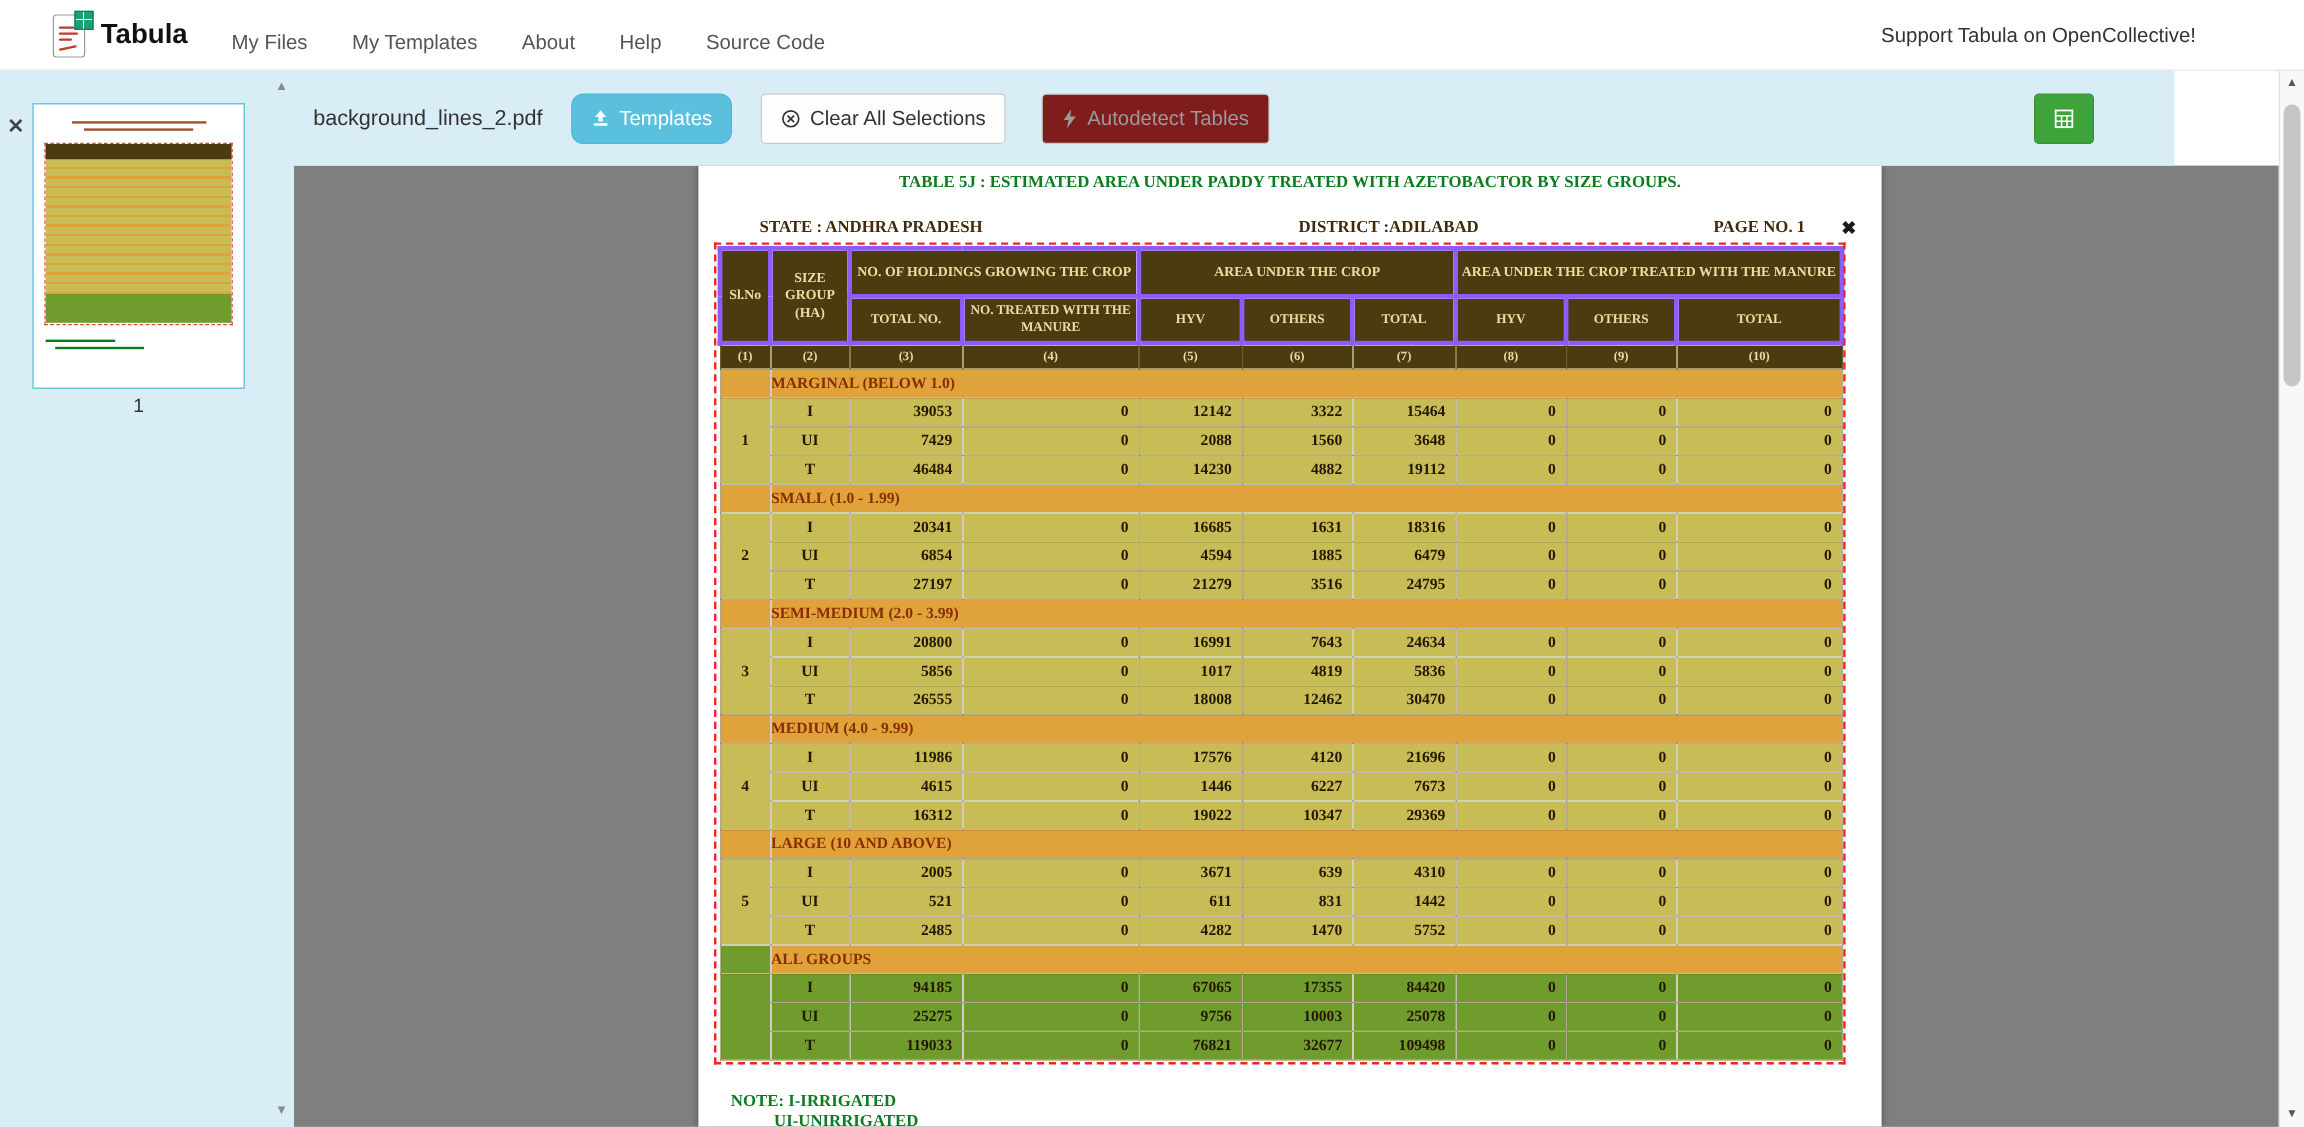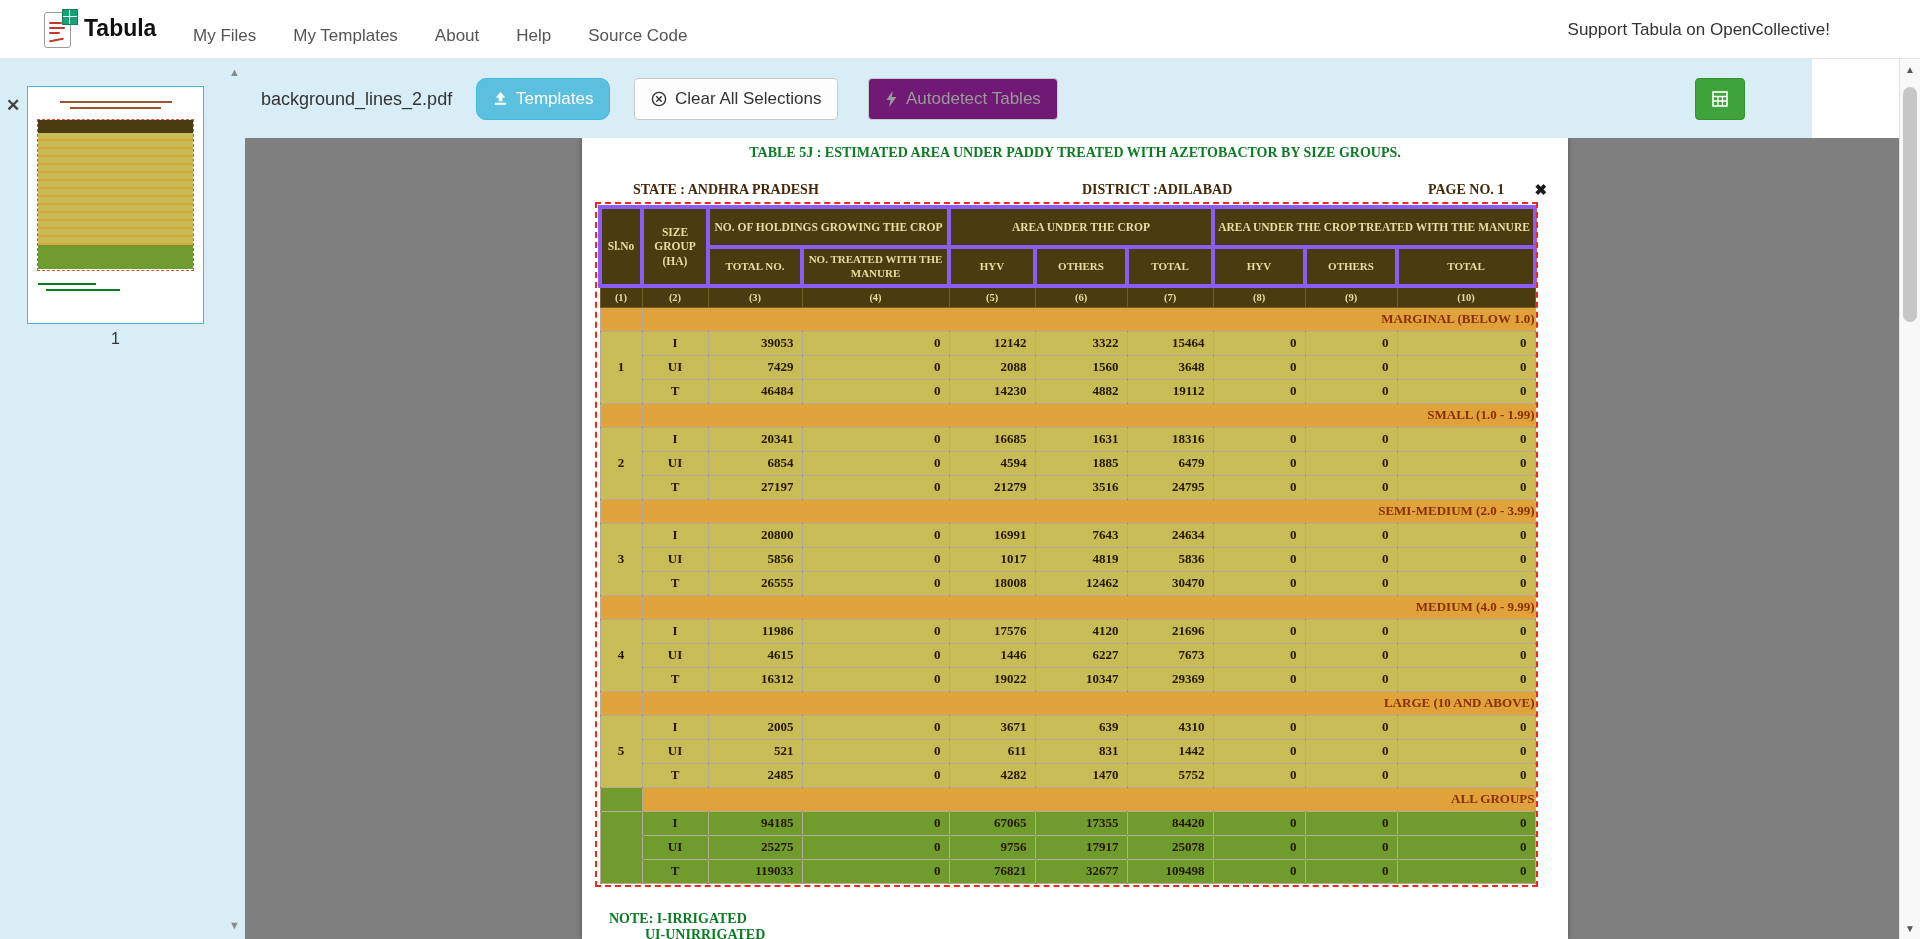--- a/index.html
+++ b/index.html
@@ -27,21 +27,21 @@
   .support-link { position:absolute; right:90px; top:20px; font-size:17px; color:#333; cursor:pointer; }
 
   
   .toolbar { position:absolute; left:0; top:59px; width:1812px; height:79px; background:#d9edf7; z-index:10; }
   .filename { position:absolute; left:261px; top:50%; transform:translateY(-50%); font-size:18px; color:#333; }
   .btn { position:absolute; top:50%; transform:translateY(-50%); height:42px; line-height:40px; padding:0 16px;
          border-radius:4px; font-size:17px; display:flex; align-items:center; gap:8px; cursor:pointer; border:1px solid transparent; white-space:nowrap; }
   .btn svg { flex:0 0 auto; }
   .btn-templates { left:476px; background:#5bc0de; border-color:#46b8da; color:#fff;border-radius:10px; }
   .btn-clear { left:634px; background:#fdfdfd; border-color:#c9c9c9; color:#333; }
-  .btn-autodetect { left:868px; background:#701a75; border-color:#c8c8c8; color:#9a9a9a; cursor:default; }
+  .btn-autodetect { left:868px; background:#7f1d1d; border-color:#c8c8c8; color:#9a9a9a; cursor:default; }
   .btn-export { right:67px; background:#3ea33a; border-color:#33942f; color:#fff; }
 
   
   .sidebar { position:absolute; left:0; top:59px; width:245px; bottom:0; background:#d9edf7; z-index:20; }
   .thumb-close { position:absolute; left:6px; top:38px; font-size:17px; font-weight:bold; color:#444; cursor:pointer; line-height:1; }
   .thumb { position:absolute; left:27px; top:27px; width:177px; height:238px; background:#fff; border:1px solid #49b8d6; cursor:pointer; }
   .tt-titleline { position:absolute; left:18%; height:2px; background:#a0522d; }
   .tl1 { top:14px; width:64%; }
   .tl2 { top:20px; width:52%; left:24%; }
   .thumb-table { position:absolute; left:9px; right:9px; top:32px; height:152px; border:1px dashed #e04b3a; }
@@ -83,21 +83,21 @@
   .pdf-table tr.h2 { height:39px; }
   .pdf-table tr.h2 th { font-size:11px; }
   .pdf-table tr.h3 { height:21px; }
   .pdf-table tr.h3 td { background:#4a3b10; color:#ecdca2; border:1px solid #6e5d24; font-size:10.5px; font-weight:bold; text-align:center; padding:0; }
   .pdf-table tbody tr { height:24px; }
   .pdf-table tbody td { border:1px solid rgba(90,70,15,.45); font-size:13px; font-weight:bold; color:#241700; background:#c8bc57; }
   .pdf-table td.val { text-align:right; padding-right:8px; }
   .pdf-table td.rowtype { text-align:center; }
   .pdf-table td.slno { text-align:center; vertical-align:middle; }
   .pdf-table tr.group-label-row td { background:#e0a33b; }
-  .pdf-table td.group-label { text-align:right; padding-left:18px; color:#8a2e00; font-size:13px;font-family:Liberation Serif, serif; }
+  .pdf-table td.group-label { text-align:left; padding-left:0; color:#8a2e00; font-size:13px;font-family:Liberation Serif, serif; }
   .pdf-table tr.data-row.all td { background:#709c2d; }
   .pdf-table tr.group-label-row.all td.slno-label { background:#709c2d; }
 
   
   .vscroll { position:absolute; right:0; top:59px; width:21px; bottom:0; background:#f8f8f8; border-left:1px solid #e2e2e2; z-index:25; }
   .vs-arrow { position:absolute; left:0; width:100%; text-align:center; font-size:10px; color:#555; cursor:pointer; }
   .vs-arrow.up { top:5px; }
   .vs-arrow.down { bottom:5px; }
   .vs-thumb { position:absolute; left:3px; right:3px; top:28px; height:235px; background:#c6c6c6; border-radius:8px; cursor:pointer; }
 </style>
@@ -437,21 +437,21 @@
               <td class="val">84420</td>
               <td class="val">0</td>
               <td class="val">0</td>
               <td class="val">0</td>
             </tr>
             <tr class="data-row all">
               <td class="rowtype">UI</td>
               <td class="val">25275</td>
               <td class="val">0</td>
               <td class="val">9756</td>
-              <td class="val">17917</td>
+              <td class="val">10003</td>
               <td class="val">25078</td>
               <td class="val">0</td>
               <td class="val">0</td>
               <td class="val">0</td>
             </tr>
             <tr class="data-row all">
               <td class="rowtype">T</td>
               <td class="val">119033</td>
               <td class="val">0</td>
               <td class="val">76821</td>

